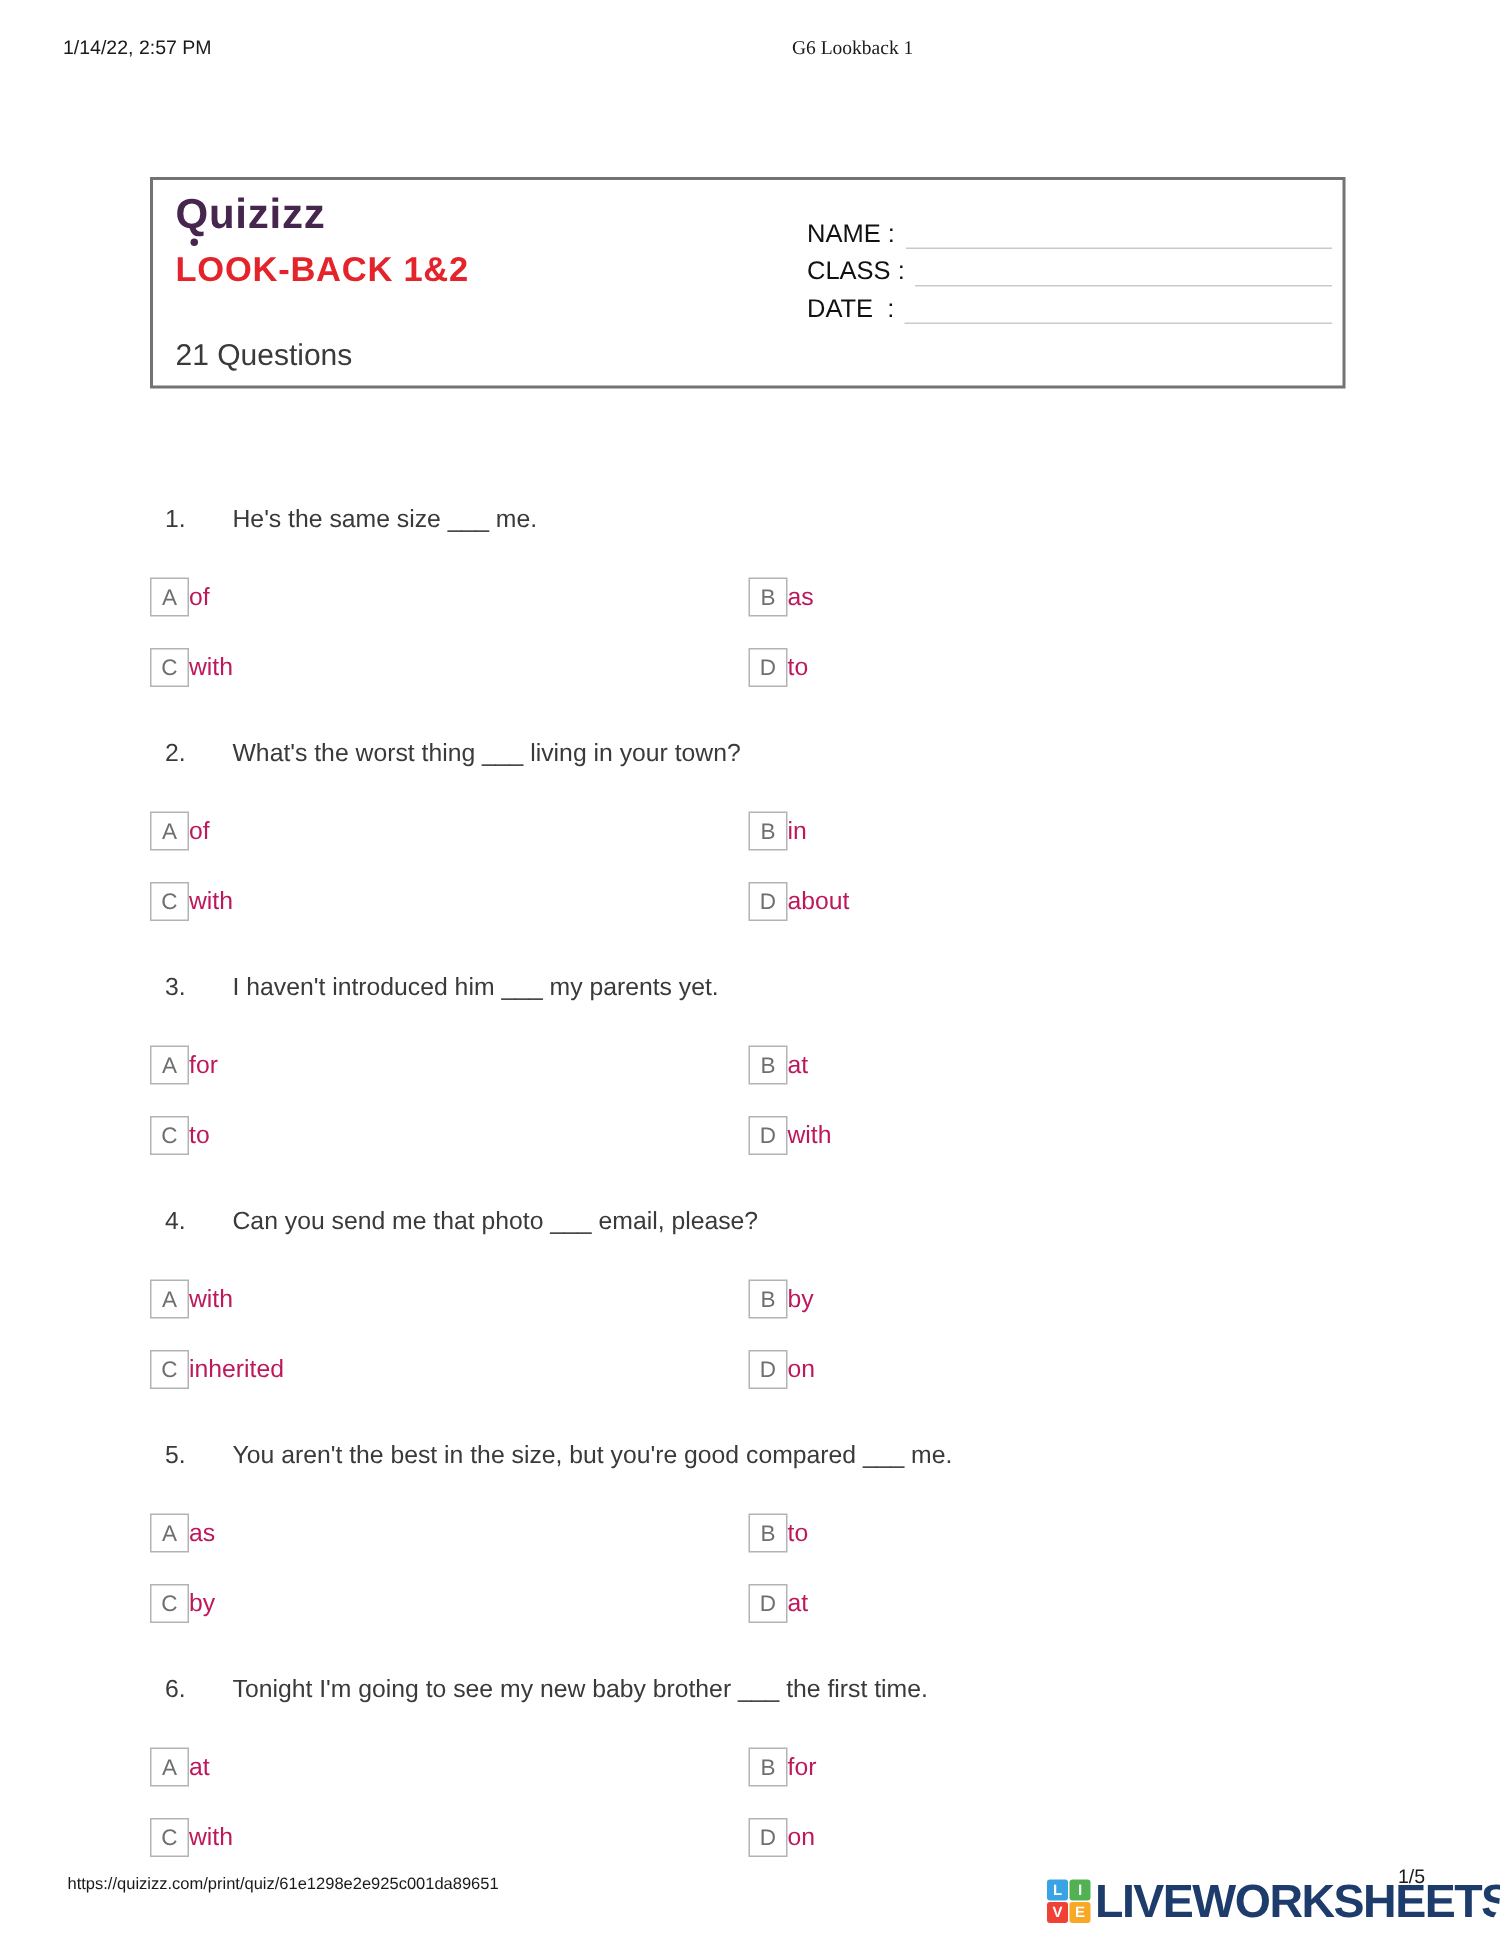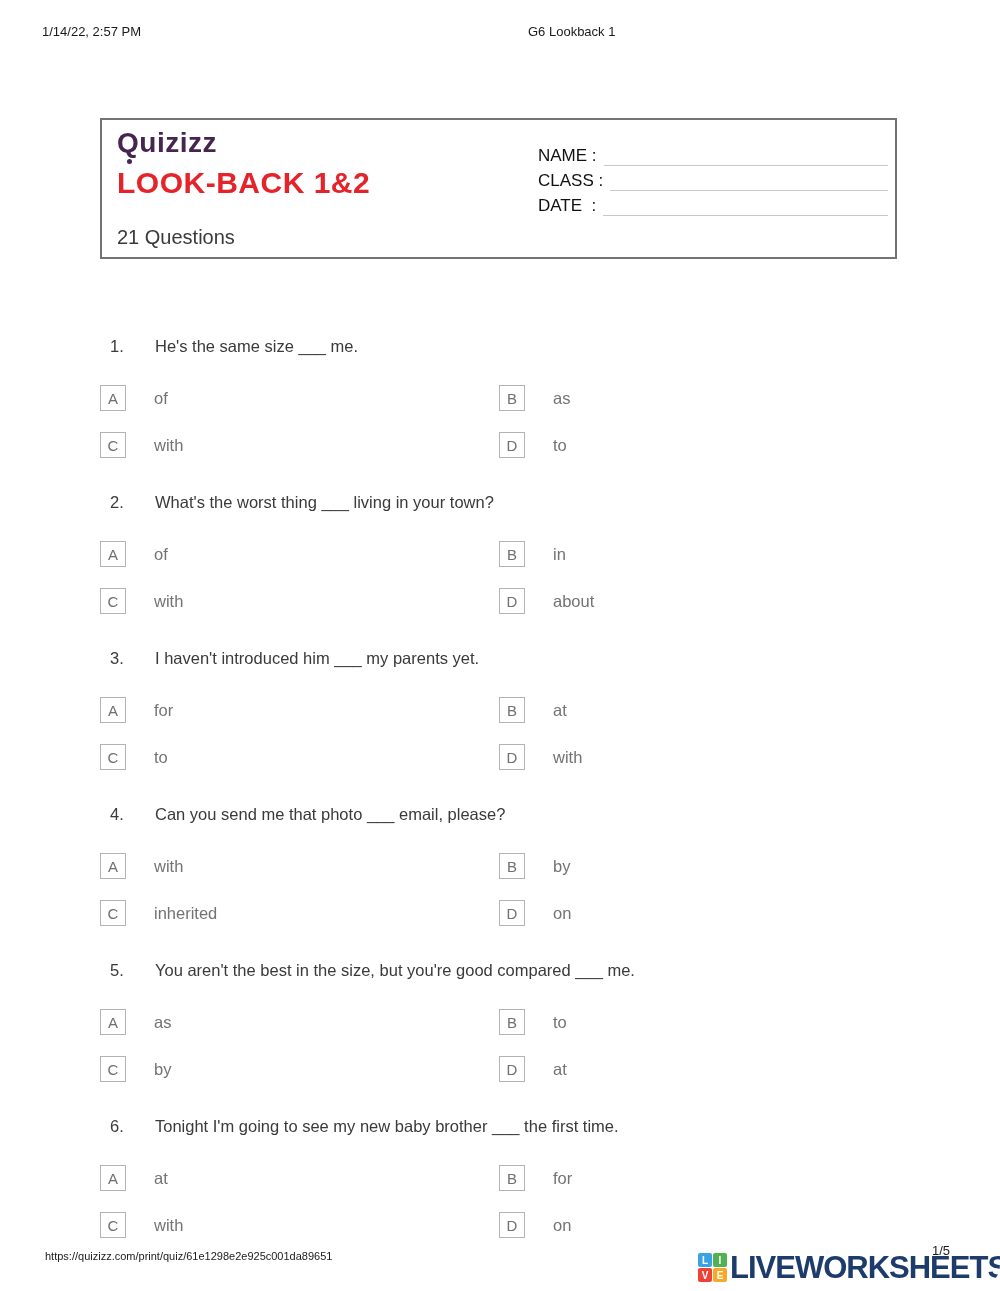--- a/index.html
+++ b/index.html
@@ -4,35 +4,35 @@
 <style>
   * { margin:0; padding:0; box-sizing:border-box; }
   html,body { background:#ffffff; }
   body { font-family:"Liberation Sans", sans-serif; }
   .page {
     position:relative; width:1000px; height:1291px; margin:0 auto;
     background:#ffffff; overflow:hidden;border-radius:27px;
   }
   
   .print-datetime { position:absolute; left:42px; top:24px; font-size:13px; color:#1a1a1a; }
-  .print-title    { position:absolute; left:528px; top:24px; font-size:13px; color:#1a1a1a; }
+  .print-title    { position:absolute; left:528px; top:24px; font-size:13px; color:#1a1a1a;font-family:Liberation Serif, serif; }
 
   
   .quiz-box {
     position:absolute; left:100px; top:118px; width:797px; height:141px;
     border:2px solid #737373; background:#fff;
   }
   .brand-logo {
     position:absolute; left:15px; top:7px;
     font-size:28px; font-weight:bold; letter-spacing:0.5px;
   }
   .brand-dot { position:absolute; left:25px; top:39px; width:5px; height:5px; border-radius:50%; }
   .quiz-title {
     position:absolute; left:15px; top:46px;
-    font-size:30px; font-weight:600; letter-spacing:0.5px;
+    font-size:23px; font-weight:600; letter-spacing:0.5px;
   }
   .question-count { position:absolute; left:15px; top:106px; font-size:20px; color:#3a3a3a; }
   .fields { position:absolute; left:436px; top:23px; width:350px; }
   .field  { display:flex; align-items:flex-end; height:23px; margin-bottom:2px;
             font-size:17px; color:#111; }
   .field-label { white-space:pre; line-height:20px; }
   .field-line  { flex:1; border-bottom:1px solid #c9c9c9; margin-left:7px; height:22px; }
 
   
   .questions { position:absolute; left:100px; top:334px; width:798px; }
@@ -40,21 +40,21 @@
   .q-row  { display:flex; margin-bottom:26px; font-size:16.5px; line-height:25px; color:#3a3a3a; }
   .q-num  { margin-left:10px; width:45px; flex:0 0 45px; }
   .q-text { flex:1; }
   .options { display:grid; grid-template-columns:399px 1fr; row-gap:21px; }
   .option  { display:flex; align-items:center; height:26px; }
   .opt-letter {
     width:26px; height:26px; flex:0 0 26px; border:1px solid #b3b3b3;
     display:flex; align-items:center; justify-content:center;
     font-size:15px; color:#6f6f6f; background:#fff;
   }
-  .opt-text { margin-left:28px; font-size:16.5px; color:#737373; }
+  .opt-text { font-size:16.5px; color:#be185d; }
 
   
   .footer-url  { position:absolute; left:45px; top:1250px; font-size:11px; color:#1a1a1a; }
   .page-number { position:absolute; left:932px; top:1243px; font-size:13px; color:#1a1a1a;text-align:right; }
   .watermark { position:absolute; left:698px; top:1252px; display:flex; align-items:center; }
   .wm-grid { display:grid; grid-template-columns:14px 14px; grid-auto-rows:14px; gap:1px; margin-right:3px; }
   .wm-cell { display:flex; align-items:center; justify-content:center;
              color:#fff; font-size:10px; font-weight:bold; border-radius:2px; }
   .wm-text { font-size:31px; font-weight:800; letter-spacing:-1px; line-height:31px; }
 </style>

